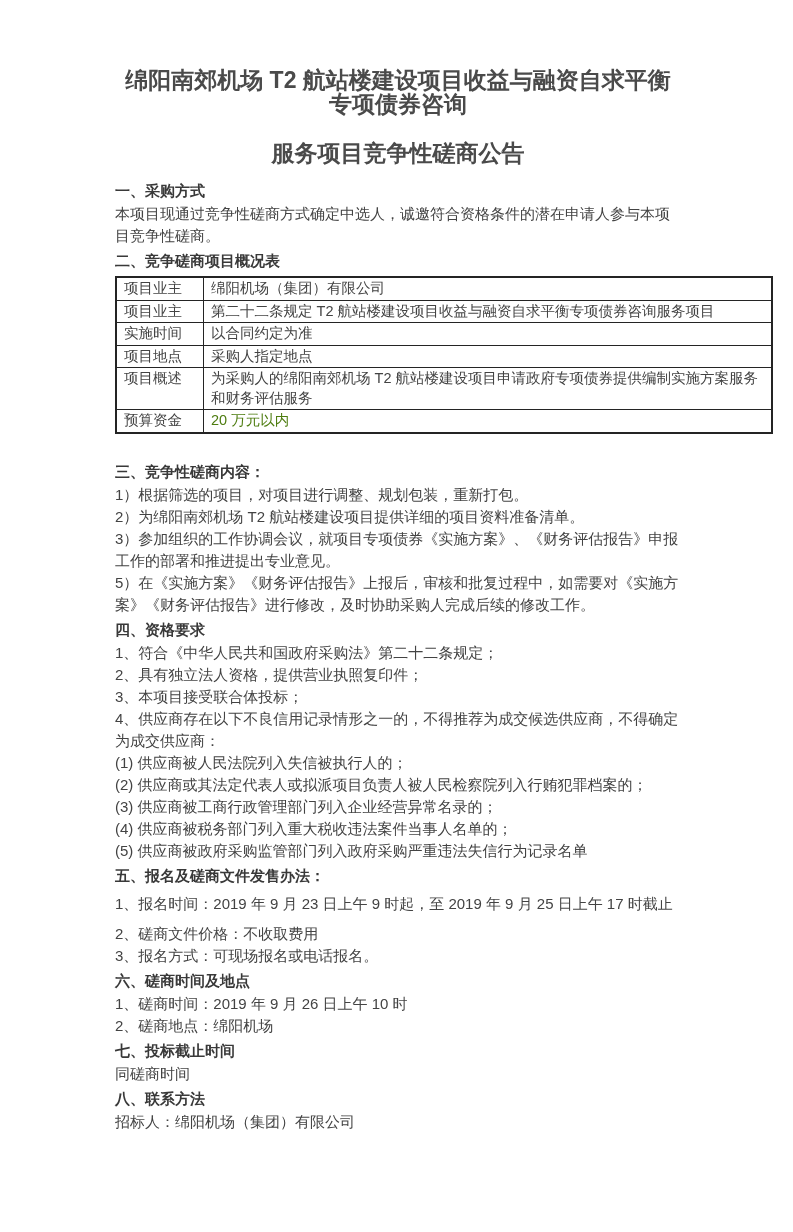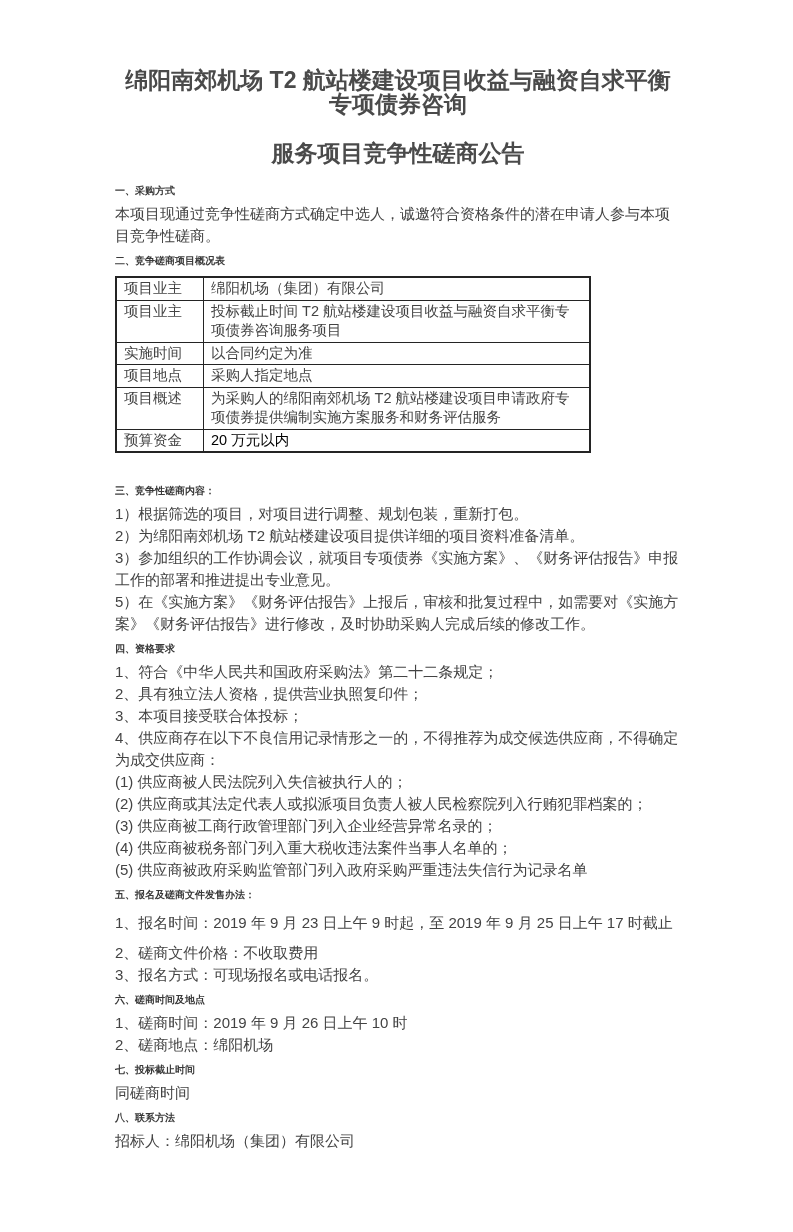--- a/index.html
+++ b/index.html
@@ -11,42 +11,42 @@
     padding:58px 112px 40px 115px;
     overflow:hidden;
     font-family:"Liberation Sans", sans-serif;
     color:#434343;
     font-size:15px;
     line-height:22px;
   }
   .doc-title { text-align:center; font-weight:bold; font-size:23px; color:#4a4a4a; line-height:24px; }
   .doc-title.l1 { margin:10px 0 0 0; }
   .doc-title.l2 { margin:25px 0 14px 0; }
-  .sec-heading { font-weight:bold; font-size:10px; color:#393939; line-height:24px; margin:2px 0 0 0; }
+  .sec-heading { font-weight:bold; font-size:15px; color:#393939; line-height:24px; margin:2px 0 0 0; }
   .para { margin:0; }
   .line { margin:0; }
   .s5-first { margin:5px 0 8px 0; }
   table.overview {
     border-collapse:collapse;
-    width:476px;
+    width:658px;
     margin:3px 0 0 0;
     font-size:14.5px;
     color:#434343;
     table-layout:fixed;
     border:2px solid #242424;
   }
   table.overview td {
     border:1px solid #242424;
     padding:1px 7px;
     line-height:19.5px;
     vertical-align:top;
     overflow:hidden;
   }
   td.cell-label { width:72px; }
-  .red { color:#000000; }
+  .red { color:#4d7c0f; }
   .after-table { height:24px; }
 </style>
 </head>
 <body>
 
 <div class="page">
 
   <div class="doc-title l1">绵阳南郊机场 T2 航站楼建设项目收益与融资自求平衡专项债券咨询</div>
   <div class="doc-title l2">服务项目竞争性磋商公告</div>
 
@@ -55,21 +55,21 @@
 
   <div class="sec-heading">二、竞争磋商项目概况表</div>
   <table class="overview">
     <tbody>
       <tr>
         <td class="cell-label">项目业主</td>
         <td class="cell-value">绵阳机场（集团）有限公司</td>
       </tr>
       <tr>
         <td class="cell-label">项目业主</td>
-        <td class="cell-value">投标截止时间 T2 航站楼建设项目收益与融资自求平衡专项债券咨询服务项目</td>
+        <td class="cell-value">第二十二条规定 T2 航站楼建设项目收益与融资自求平衡专项债券咨询服务项目</td>
       </tr>
       <tr>
         <td class="cell-label">实施时间</td>
         <td class="cell-value">以合同约定为准</td>
       </tr>
       <tr>
         <td class="cell-label">项目地点</td>
         <td class="cell-value">采购人指定地点</td>
       </tr>
       <tr>

